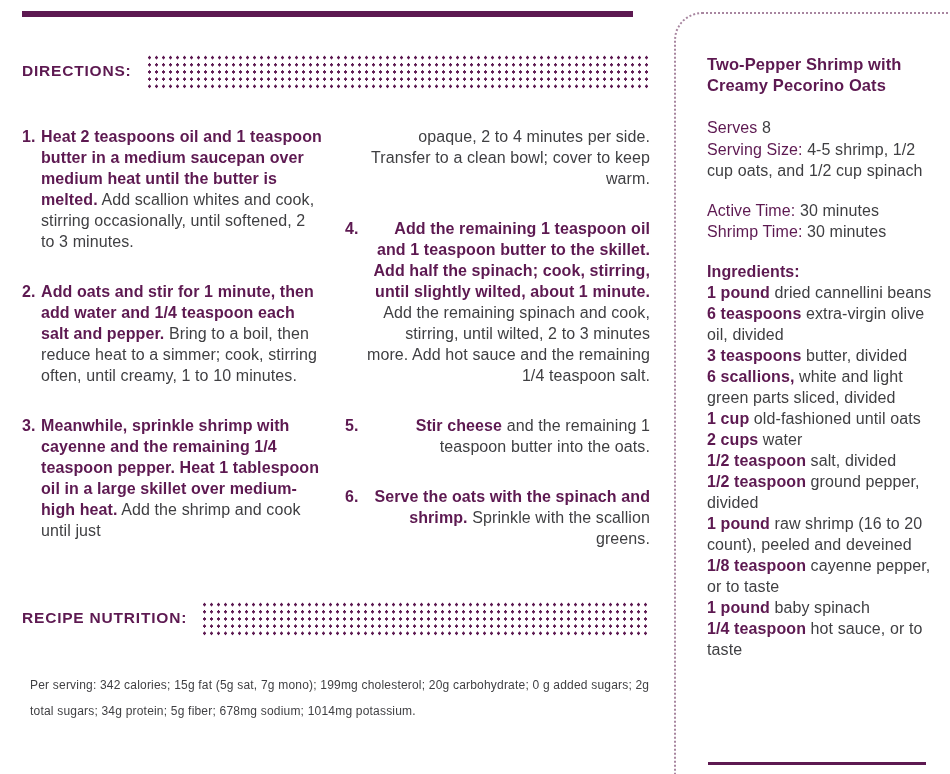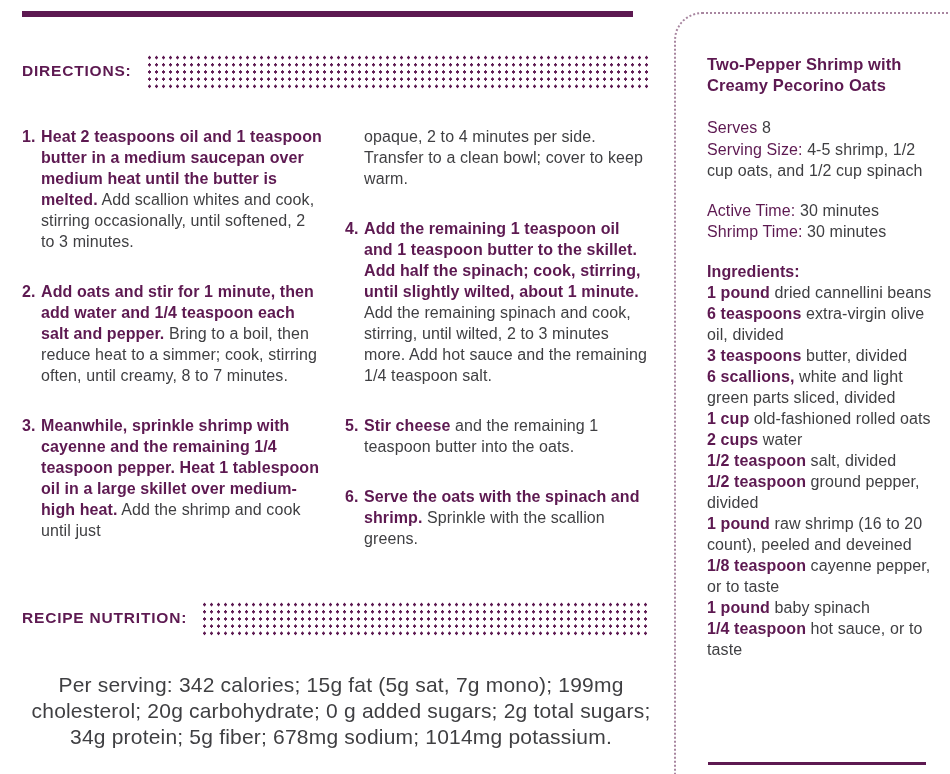--- a/index.html
+++ b/index.html
@@ -21,28 +21,28 @@
   .section-head.h2{top:600px;}
   .section-title{color:var(--accent);font-weight:bold;font-size:15.5px;letter-spacing:.8px;
     white-space:nowrap;margin-right:14px;}
   .dotband{flex:1;height:36px;
     background-image:radial-gradient(circle,var(--accent) 1.45px,transparent 1.65px);
     background-size:7px 7.2px;background-position:0 1px;}
 
   .cols{position:absolute;left:0;top:126px;width:628px;display:flex;gap:23px;}
   .col{font-size:16px;line-height:21px;letter-spacing:.1px;}
   .col.c1{width:300px;}
-  .col.c2{width:305px;}
+  .col.c2{width:305px;text-align:right;}
   .step{position:relative;padding-left:19px;margin-bottom:29px;}
   .step:last-child{margin-bottom:0;}
   .step .num{position:absolute;left:0;top:0;font-weight:bold;color:var(--accent);}
   .step .bold{font-weight:bold;color:var(--accent);}
 
-  .nutrition-text{position:absolute;left:0;top:672px;width:638px;
-    font-size:21px;line-height:26px;letter-spacing:.2px;text-align:center;}
+  .nutrition-text{position:absolute;left:8px;top:672px;width:638px;
+    font-size:12px;line-height:26px;letter-spacing:.2px;}
 
   
   .sidebar-border{position:absolute;left:674px;top:12px;width:370px;height:860px;
     border:2px dotted var(--dotborder);border-radius:28px;}
   .sidebar{position:absolute;left:707px;top:38px;width:228px;
     font-size:16px;line-height:21px;letter-spacing:.1px;margin-top:16px;}
   .sb-title{color:var(--accent);font-weight:bold;font-size:16.5px;line-height:21px;
     margin-bottom:21px;}
   .sb-block{margin-bottom:18px;line-height:21.5px;}
   .sb-label{font-weight:normal;color:var(--accent);}
@@ -60,21 +60,21 @@
     <div class="topbar"></div>
 
     <div class="section-head h1">
       <div class="section-title">DIRECTIONS:</div>
       <div class="dotband"></div>
     </div>
 
     <div class="cols">
       <div class="col c1">
           <div class="step"><span class="num">1.</span><span class="bold">Heat 2 teaspoons oil and 1 teaspoon butter in a medium saucepan over medium heat until the butter is melted.</span> <span>Add scallion whites and cook, stirring occasionally, until softened, 2 to 3 minutes.</span></div>
-          <div class="step"><span class="num">2.</span><span class="bold">Add oats and stir for 1 minute, then add water and 1/4 teaspoon each salt and pepper.</span> <span>Bring to a boil, then reduce heat to a simmer; cook, stirring often, until creamy, 8 to 7 minutes.</span></div>
+          <div class="step"><span class="num">2.</span><span class="bold">Add oats and stir for 1 minute, then add water and 1/4 teaspoon each salt and pepper.</span> <span>Bring to a boil, then reduce heat to a simmer; cook, stirring often, until creamy, 1 to 10 minutes.</span></div>
           <div class="step"><span class="num">3.</span><span class="bold">Meanwhile, sprinkle shrimp with cayenne and the remaining 1/4 teaspoon pepper. Heat 1 tablespoon oil in a large skillet over medium-high heat.</span> <span>Add the shrimp and cook until just</span></div>
         </div>
       <div class="col c2">
           <div class="step"><span>opaque, 2 to 4 minutes per side. Transfer to a clean bowl; cover to keep warm.</span></div>
           <div class="step"><span class="num">4.</span><span class="bold">Add the remaining 1 teaspoon oil and 1 teaspoon butter to the skillet. Add half the spinach; cook, stirring, until slightly wilted, about 1 minute.</span> <span>Add the remaining spinach and cook, stirring, until wilted, 2 to 3 minutes more. Add hot sauce and the remaining 1/4 teaspoon salt.</span></div>
           <div class="step"><span class="num">5.</span><span class="bold">Stir cheese</span> <span>and the remaining 1 teaspoon butter into the oats.</span></div>
           <div class="step"><span class="num">6.</span><span class="bold">Serve the oats with the spinach and shrimp.</span> <span>Sprinkle with the scallion greens.</span></div>
         </div>
     </div>
 
@@ -100,21 +100,21 @@
       <div><span class="sb-label">Active Time:</span> <span>30 minutes</span></div>
       <div><span class="sb-label">Shrimp Time:</span> <span>30 minutes</span></div>
     </div>
 
     <div class="sb-ing-head">Ingredients:</div>
     <div>
         <div class="ingredient"><span class="qty">1 pound</span> <span>dried cannellini beans</span></div>
         <div class="ingredient"><span class="qty">6 teaspoons</span> <span>extra-virgin olive oil, divided</span></div>
         <div class="ingredient"><span class="qty">3 teaspoons</span> <span>butter, divided</span></div>
         <div class="ingredient"><span class="qty">6 scallions,</span> <span>white and light green parts sliced, divided</span></div>
-        <div class="ingredient"><span class="qty">1 cup</span> <span>old-fashioned rolled oats</span></div>
+        <div class="ingredient"><span class="qty">1 cup</span> <span>old-fashioned until oats</span></div>
         <div class="ingredient"><span class="qty">2 cups</span> <span>water</span></div>
         <div class="ingredient"><span class="qty">1/2 teaspoon</span> <span>salt, divided</span></div>
         <div class="ingredient"><span class="qty">1/2 teaspoon</span> <span>ground pepper, divided</span></div>
         <div class="ingredient"><span class="qty">1 pound</span> <span>raw shrimp (16 to 20 count), peeled and deveined</span></div>
         <div class="ingredient"><span class="qty">1/8 teaspoon</span> <span>cayenne pepper, or to taste</span></div>
         <div class="ingredient"><span class="qty">1 pound</span> <span>baby spinach</span></div>
         <div class="ingredient"><span class="qty">1/4 teaspoon</span> <span>hot sauce, or to taste</span></div>
       </div>
   </aside>
 

